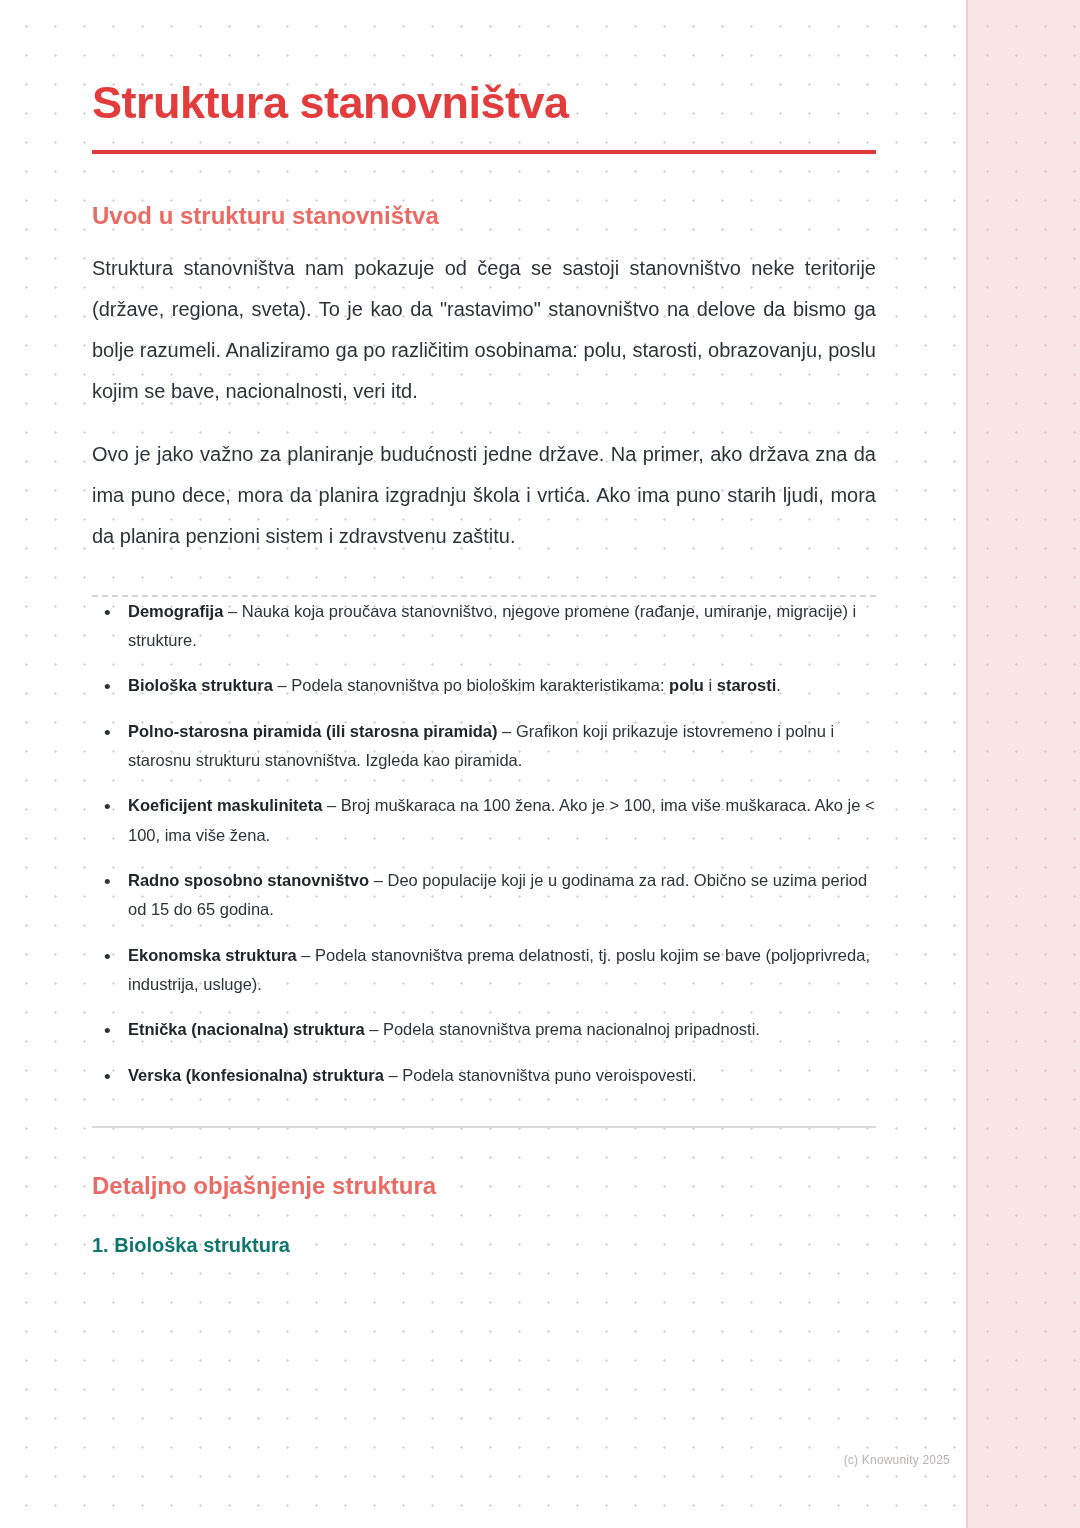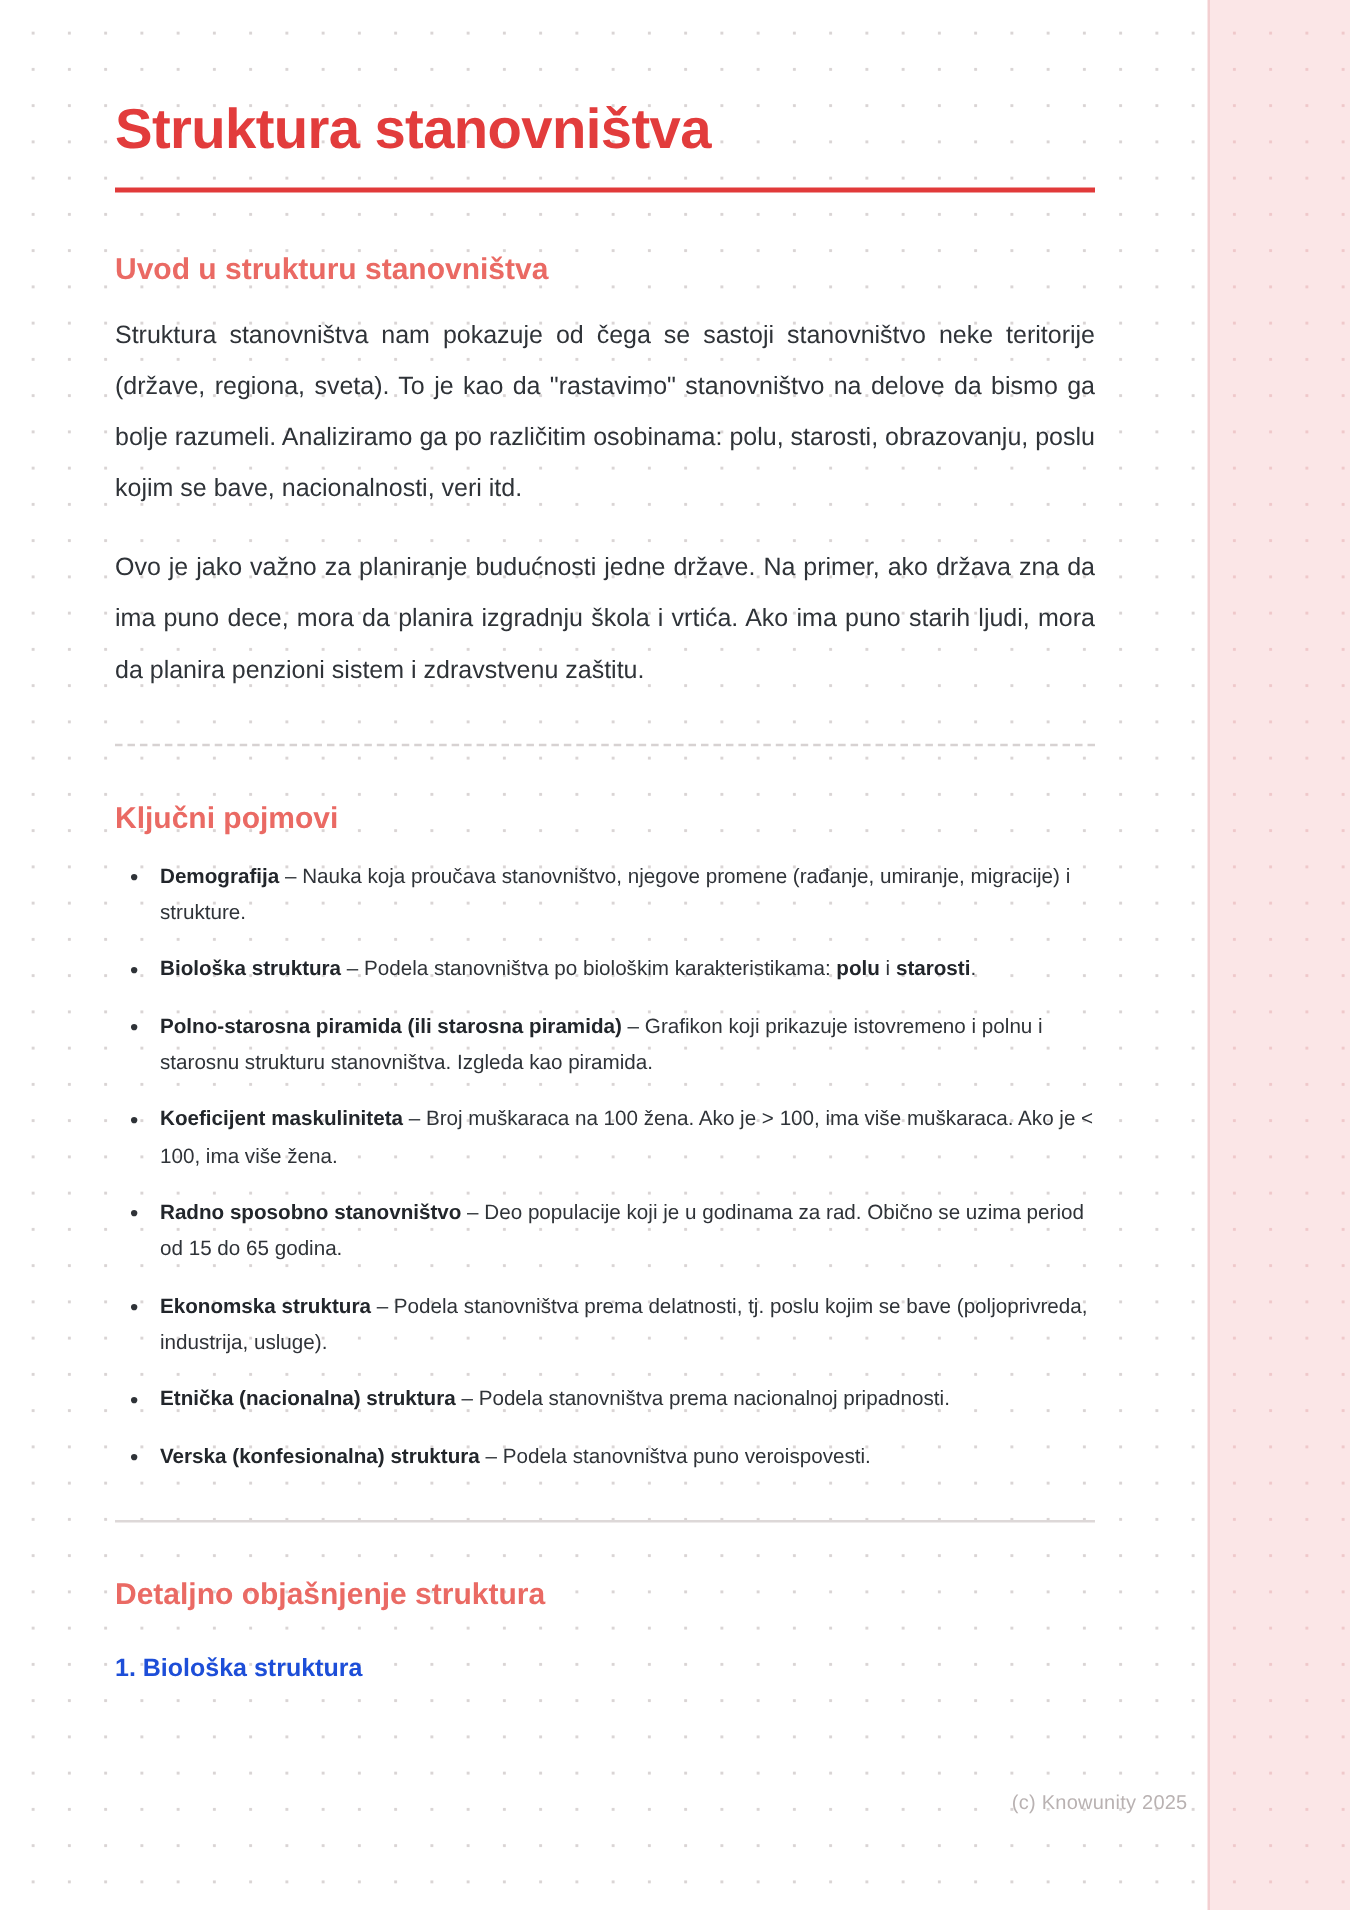--- a/index.html
+++ b/index.html
@@ -80,21 +80,21 @@
     font-weight: bold;
     color: #ea6a64;
     margin: 48px 0 18px 0;
   }
   h2.section-heading.tight-top {
     margin-top: 44px;
   }
   h3.sub-heading {
     font-size: 20px;
     font-weight: bold;
-    color: #1d4ed8;
+    color: #0f766e;
     margin: 34px 0 0 0;
   }
 
   p.body-text {
     font-size: 20px;
     line-height: 2.05;
     color: #2f3338;
     margin: 0 0 22px 0;
     text-align: justify;
   }
@@ -132,22 +132,22 @@
     top: -1px;
     font-size: 19px;
     color: #2f3338;
   }
   .term { font-weight: bold; color: #22262b; text-align: center; }
   .em-bold { font-weight: bold; color: #22262b; }
 
   .footer-credit {
     position: absolute;
     right: 130px;
-    bottom: 76px;
-    font-size: 16px;
+    bottom: 61px;
+    font-size: 12px;
     color: #b9b2b2;
     letter-spacing: 0.2px;
   }
 </style>
 </head>
 <body>
 
 <div class="dot-grid"></div>
 <div class="right-band">
   <div class="right-band-inner-dots"></div>
@@ -158,21 +158,20 @@
 
   <h1 class="doc-title">Struktura stanovništva</h1>
   <div class="title-rule"></div>
 
   <h2 class="section-heading">Uvod u strukturu stanovništva</h2>
   <p class="body-text">Struktura stanovništva nam pokazuje od čega se sastoji stanovništvo neke teritorije (države, regiona, sveta). To je kao da "rastavimo" stanovništvo na delove da bismo ga bolje razumeli. Analiziramo ga po različitim osobinama: polu, starosti, obrazovanju, poslu kojim se bave, nacionalnosti, veri itd.</p>
   <p class="body-text last">Ovo je jako važno za planiranje budućnosti jedne države. Na primer, ako država zna da ima puno dece, mora da planira izgradnju škola i vrtića. Ako ima puno starih ljudi, mora da planira penzioni sistem i zdravstvenu zaštitu.</p>
 
   <div class="dashed-sep"></div>
 
-  <h2 class="section-heading tight-top">Ključni pojmovi</h2>
 
   <ul class="keylist">
     <li>
       <span class="term">Demografija</span><span> – </span><span>Nauka koja proučava stanovništvo, njegove promene (rađanje, umiranje, migracije) i strukture.</span>
     </li>
     <li>
       <span class="term">Biološka struktura</span><span> – </span><span>Podela stanovništva po biološkim karakteristikama: </span><span class="em-bold">polu</span><span> i </span><span class="em-bold">starosti</span><span>.</span>
     </li>
     <li>
       <span class="term">Polno-starosna piramida (ili starosna piramida)</span><span> – </span><span>Grafikon koji prikazuje istovremeno i polnu i starosnu strukturu stanovništva. Izgleda kao piramida.</span>

